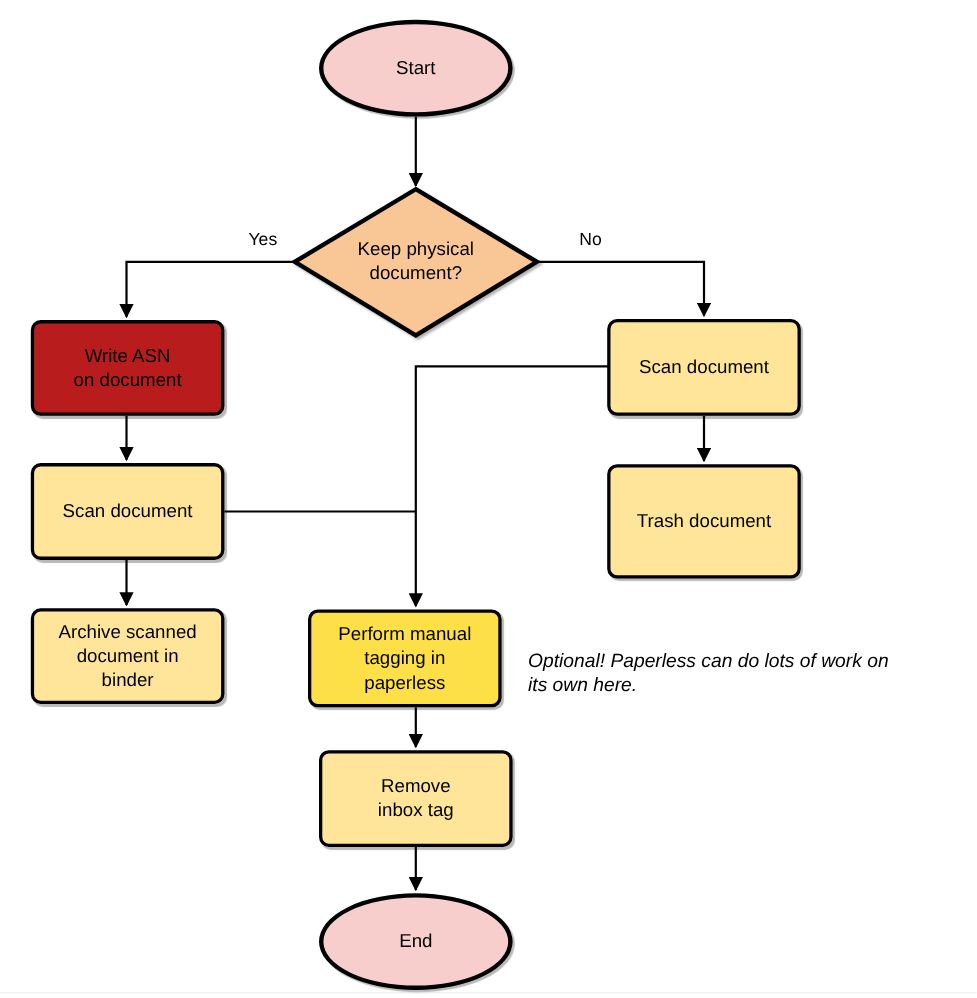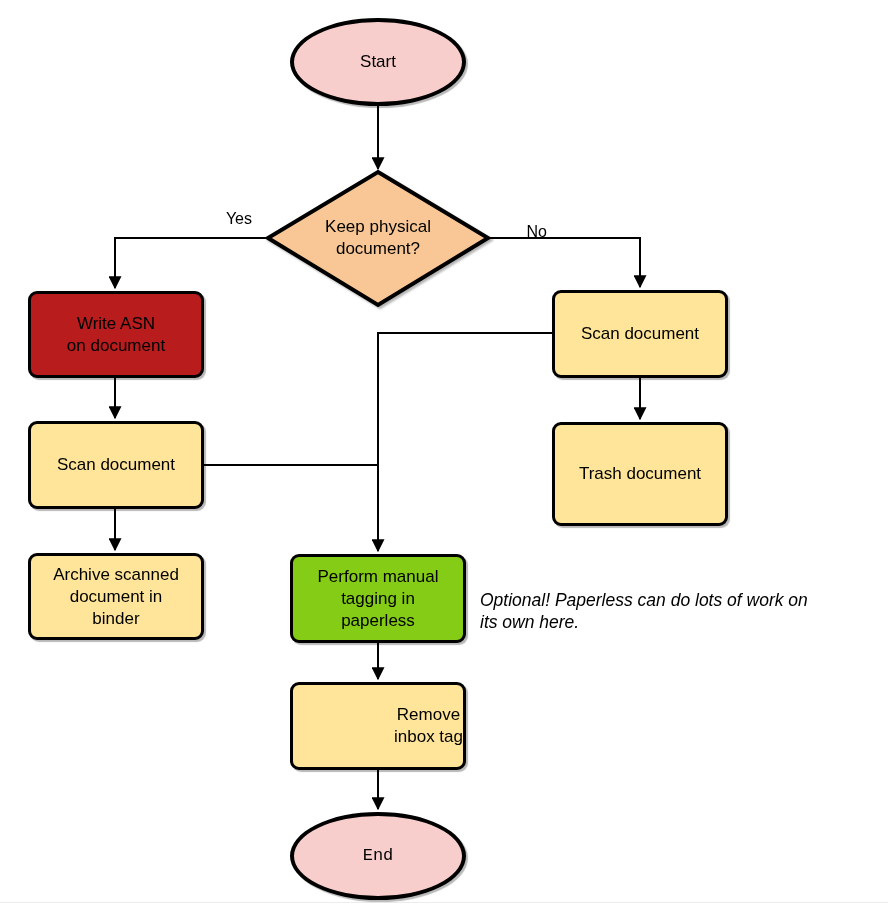--- a/index.html
+++ b/index.html
@@ -107,21 +107,21 @@
   </svg>
 
   <div class="node terminal" style="left: 290px; top: 18px; width: 176px; height: 88px; background-color: rgb(248, 206, 204);">
     <span>Start</span>
   </div>
 
   <div class="shape-label" style="left:278px; top:206px; width:200px; height:64px;">Keep physical
 document?</div>
 
   <div class="edge-label" style="left:202px; top:209px; width:50px;">Yes</div>
-  <div class="edge-label" style="left:497px; top:222px; width:50px;">No</div>
+  <div class="edge-label" style="left:497px; top:209px; width:50px;">No</div>
 
   <div class="node process" style="left: 28px; top: 291px; width: 176px; height: 87px; background-color: #b91c1c;">
     <span>Write ASN
 on document</span>
   </div>
   <div class="node process" style="left: 28px; top: 421px; width: 176px; height: 88px; background-color: rgb(255, 229, 154);">
     <span>Scan document</span>
   </div>
   <div class="node process" style="left: 28px; top: 553px; width: 176px; height: 87px; background-color: rgb(255, 229, 154);">
     <span>Archive scanned
@@ -129,31 +129,31 @@
 binder</span>
   </div>
 
   <div class="node process" style="left: 552px; top: 290px; width: 176px; height: 88px; background-color: rgb(255, 229, 154);">
     <span>Scan document</span>
   </div>
   <div class="node process" style="left: 552px; top: 422px; width: 176px; height: 104px; background-color: rgb(255, 229, 154);">
     <span>Trash document</span>
   </div>
 
-  <div class="node process" style="left: 290px; top: 554px; width: 176px; height: 89px; background-color: #84cc16;">
+  <div class="node process" style="left: 280px; top: 554px; width: 176px; height: 89px; background-color: #fde047;">
     <span>Perform manual
 tagging in
 paperless</span>
   </div>
-  <div class="node process" style="left: 290px; top: 682px; width: 176px; height: 88px; background-color: rgb(255, 229, 154); justify-content: flex-end;">
+  <div class="node process" style="left: 290px; top: 682px; width: 176px; height: 88px; background-color: rgb(255, 229, 154);">
     <span>Remove
 inbox tag</span>
   </div>
 
-  <div class="node terminal" style="left: 290px; top: 812px; width: 176px; height: 88px; background-color: rgb(248, 206, 204); font-family: Liberation Mono, monospace;">
+  <div class="node terminal" style="left: 290px; top: 812px; width: 176px; height: 88px; background-color: rgb(248, 206, 204);">
     <span>End</span>
   </div>
 
   <div class="annotation" style="left:480px; top:589px; width:410px;">Optional! Paperless can do lots of work on
 its own here.</div>
 
   <div class="bottom-rule"></div>
 </div>
 
 </body></html>

